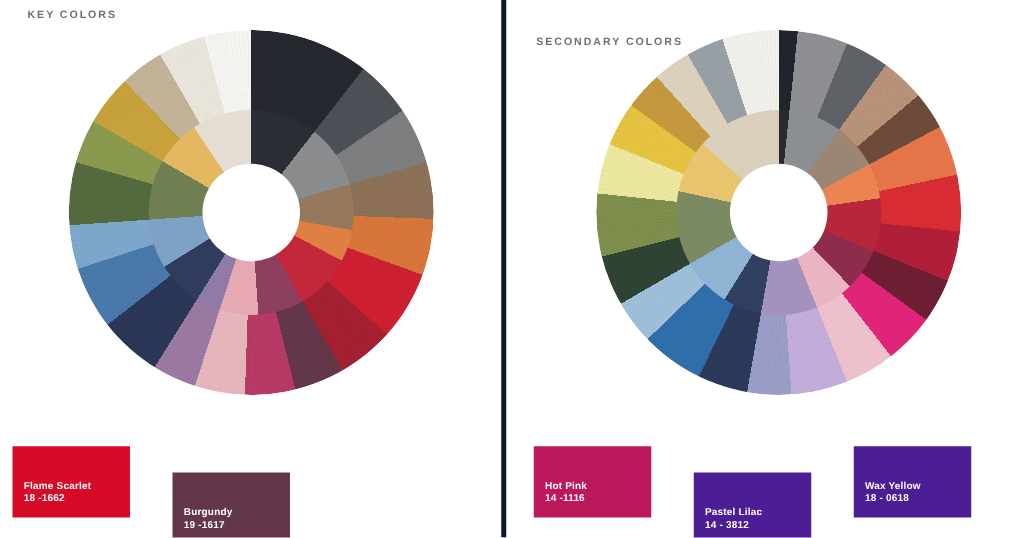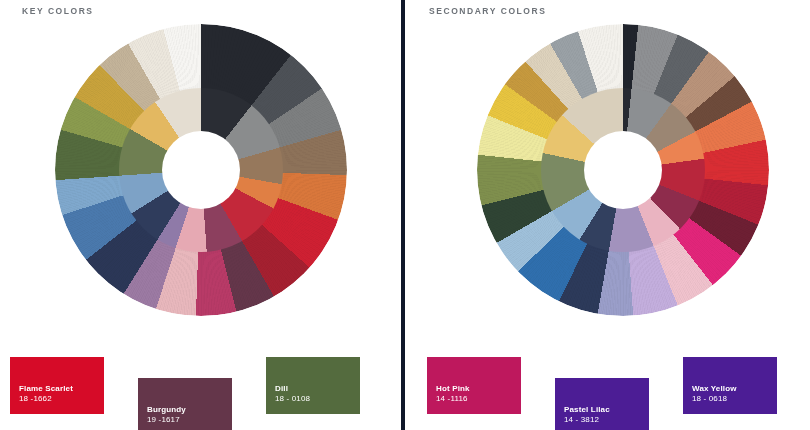--- a/index.html
+++ b/index.html
@@ -10,21 +10,21 @@
     -webkit-font-smoothing:antialiased;
   }
   .page{position:relative;width:810px;height:430px;display:flex;}
   .panel{position:relative;width:405px;height:430px;box-sizing:border-box;}
   .panel.left{border-right:4px solid #0f172a;}
   .panel-header{
     position:absolute;top:6px;left:22px;
     font-size:8.5px;letter-spacing:1.55px;color:#6d7278;
     font-weight:600;text-transform:uppercase;white-space:nowrap;
   }
-  .panel.right .panel-header{left:24px;}
+  .panel.right .panel-header{left:24px;margin-top:22px;}
 
   
   .wheel-wrap{position:absolute;left:0;top:22px;width:405px;height:300px;}
   .wheel{position:absolute;width:292px;height:292px;border-radius:50%;overflow:hidden;}
   .wheel.left-wheel{left:55px;top:2px;}
   .wheel.right-wheel{left:72px;top:2px;}
   .ring{position:absolute;inset:0;border-radius:50%;}
   .inner-ring{
     position:absolute;left:50%;top:50%;transform:translate(-50%,-50%);
     width:164px;height:164px;border-radius:50%;
@@ -55,21 +55,21 @@
   .swatch:nth-child(1){left:10px;}
   .swatch:nth-child(2){left:138px;margin-top:21px;}
   .swatch:nth-child(3){left:266px;}
   .panel.right .swatch:nth-child(1){left:22px;}
   .panel.right .swatch:nth-child(2){left:150px;}
   .panel.right .swatch:nth-child(3){left:278px;}
   .swatch-label{
     position:absolute;left:9px;bottom:9px;line-height:1.32;
   }
   .swatch-name{font-size:8px;font-weight:700;letter-spacing:.15px;display:block;}
-  .swatch-code{font-size:8px;font-weight:400;letter-spacing:.15px;display:block;}
+  .swatch-code{font-size:8px;font-weight:700;letter-spacing:.15px;display:block;}
 </style>
 </head>
 <body>
 
 <div class="page">
 
   <section class="panel left">
     <div class="panel-header">KEY COLORS</div>
 
     <div class="wheel-wrap">
@@ -86,26 +86,20 @@
         <div class="swatch" style="background: rgb(214, 11, 40);">
           <div class="swatch-label" style="color: rgb(255, 255, 255);">
             <span class="swatch-name">Flame Scarlet</span>
             <span class="swatch-code">18 -1662</span>
           </div>
         </div>
         <div class="swatch" style="background: rgb(100, 54, 74);">
           <div class="swatch-label" style="color: rgb(255, 255, 255);">
             <span class="swatch-name">Burgundy</span>
             <span class="swatch-code">19 -1617</span>
-          </div>
-        </div>
-        <div class="swatch" style="background: rgb(84, 107, 62);">
-          <div class="swatch-label" style="color: rgb(255, 255, 255);">
-            <span class="swatch-name">Dill</span>
-            <span class="swatch-code">18 - 0108</span>
           </div>
         </div>
       </div>
   </section>
 
   <section class="panel right">
     <div class="panel-header">SECONDARY COLORS</div>
 
     <div class="wheel-wrap">
       <div class="wheel right-wheel" id="wheel-1">

